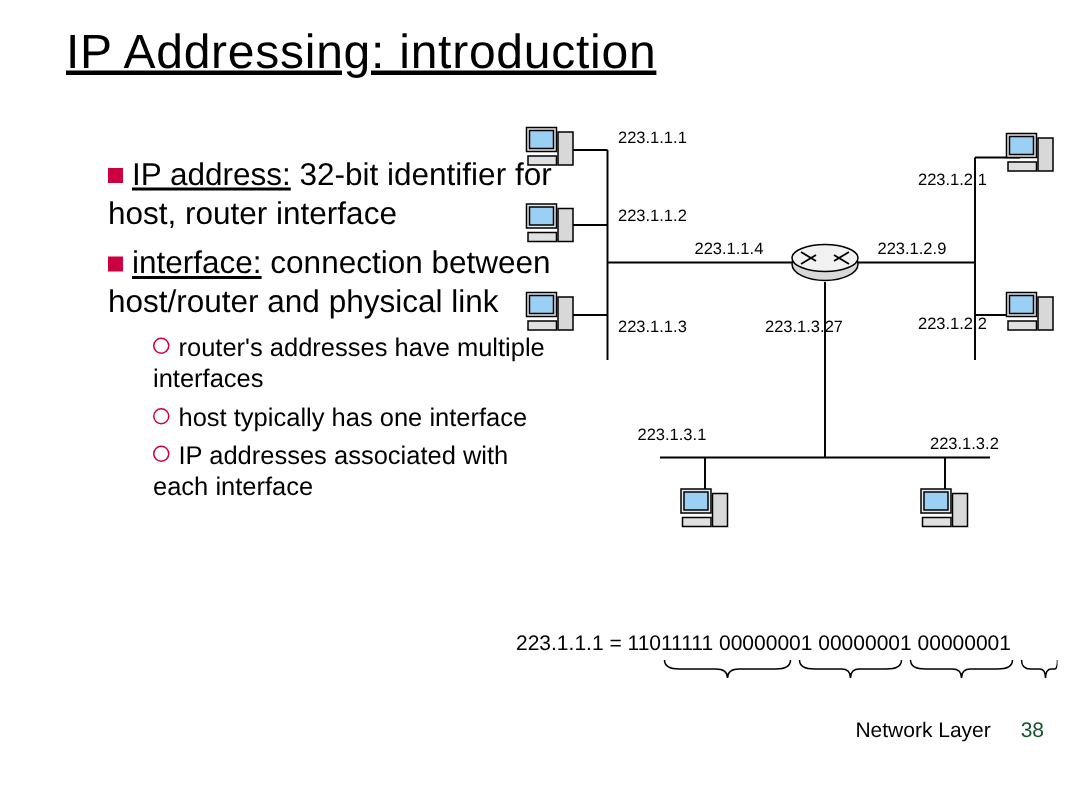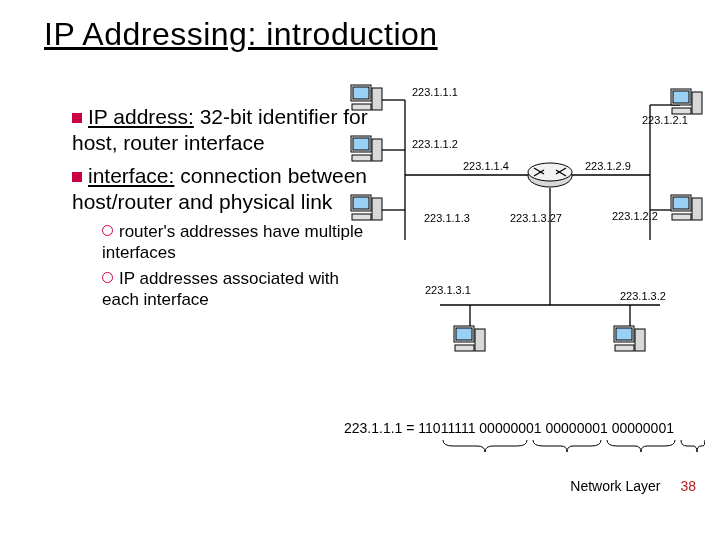--- a/index.html
+++ b/index.html
@@ -97,21 +97,21 @@
   }
   .oct { display: inline-block; text-align: center; }
   .footer {
     position: absolute;
     right: 24px;
     bottom: 18px;
     font-family: Arial, Helvetica, sans-serif;
     font-size: 14px;
   }
   .pageno {
-    color: #b91c1c;
+    color: #14532d;
     margin-left: 16px;
   }
 
   
   .pc {
     position: absolute;
     width: 34px;
     height: 32px;
   }
   .pc svg { width: 34px; height: 32px; display:block; }
@@ -147,20 +147,21 @@
 
   <div class="body-left">
     <div class="bullet1">
       <span class="sq"></span><span class="ul">IP address:</span><span> 32-bit identifier for host, router interface</span>
     </div>
     <div class="bullet1">
       <span class="sq"></span><span class="ul">interface:</span><span> connection between host/router and physical link</span>
     </div>
     <div class="sub">
       <div><span class="circ"></span><span>router's addresses have multiple interfaces</span></div>
+      <div><span class="circ"></span><span>host typically has one interface</span></div>
       <div><span class="circ"></span><span>IP addresses associated with each interface</span></div>
     </div>
   </div>
 
   <div class="diagram">
 
     <svg class="netlines" viewBox="0 0 360 330">
       <g stroke="#000" stroke-width="1.3" fill="none">
 
         <line x1="55" y1="20" x2="55" y2="160"></line>
@@ -248,23 +249,23 @@
         <svg viewBox="0 0 34 32">
           <rect x="1" y="1" width="20" height="16" fill="#e8e8e8" stroke="#000"></rect>
           <rect x="3" y="3" width="16" height="12" fill="#9bd0f5" stroke="#000"></rect>
           <rect x="22" y="4" width="10" height="22" fill="#d8d8d8" stroke="#000"></rect>
           <rect x="2" y="20" width="19" height="6" fill="#e0e0e0" stroke="#000"></rect>
         </svg>
       </div>
 
     <div class="lbl" style="left:62px; top:6px;">223.1.1.1</div>
     <div class="lbl" style="left:62px; top:58px;">223.1.1.2</div>
-    <div class="lbl" style="left:74px; top:132px;">223.1.1.3</div>
+    <div class="lbl" style="left:62px; top:132px;">223.1.1.3</div>
     <div class="lbl" style="left:113px; top:80px;">223.1.1.4</div>
-    <div class="lbl" style="left:262px; top:34px;margin-left:30px;">223.1.2.1</div>
+    <div class="lbl" style="left:262px; top:34px;">223.1.2.1</div>
     <div class="lbl" style="left:235px; top:80px;">223.1.2.9</div>
     <div class="lbl" style="left:262px; top:130px;">223.1.2.2</div>
     <div class="lbl" style="left:160px; top:132px;">223.1.3.27</div>
     <div class="lbl" style="left:75px; top:204px;">223.1.3.1</div>
     <div class="lbl" style="left:270px; top:210px;">223.1.3.2</div>
   </div>
 
   <div class="binline">223.1.1.1 = 11011111 00000001 00000001 00000001</div>
 
   <svg class="brace" viewBox="0 0 350 14">

